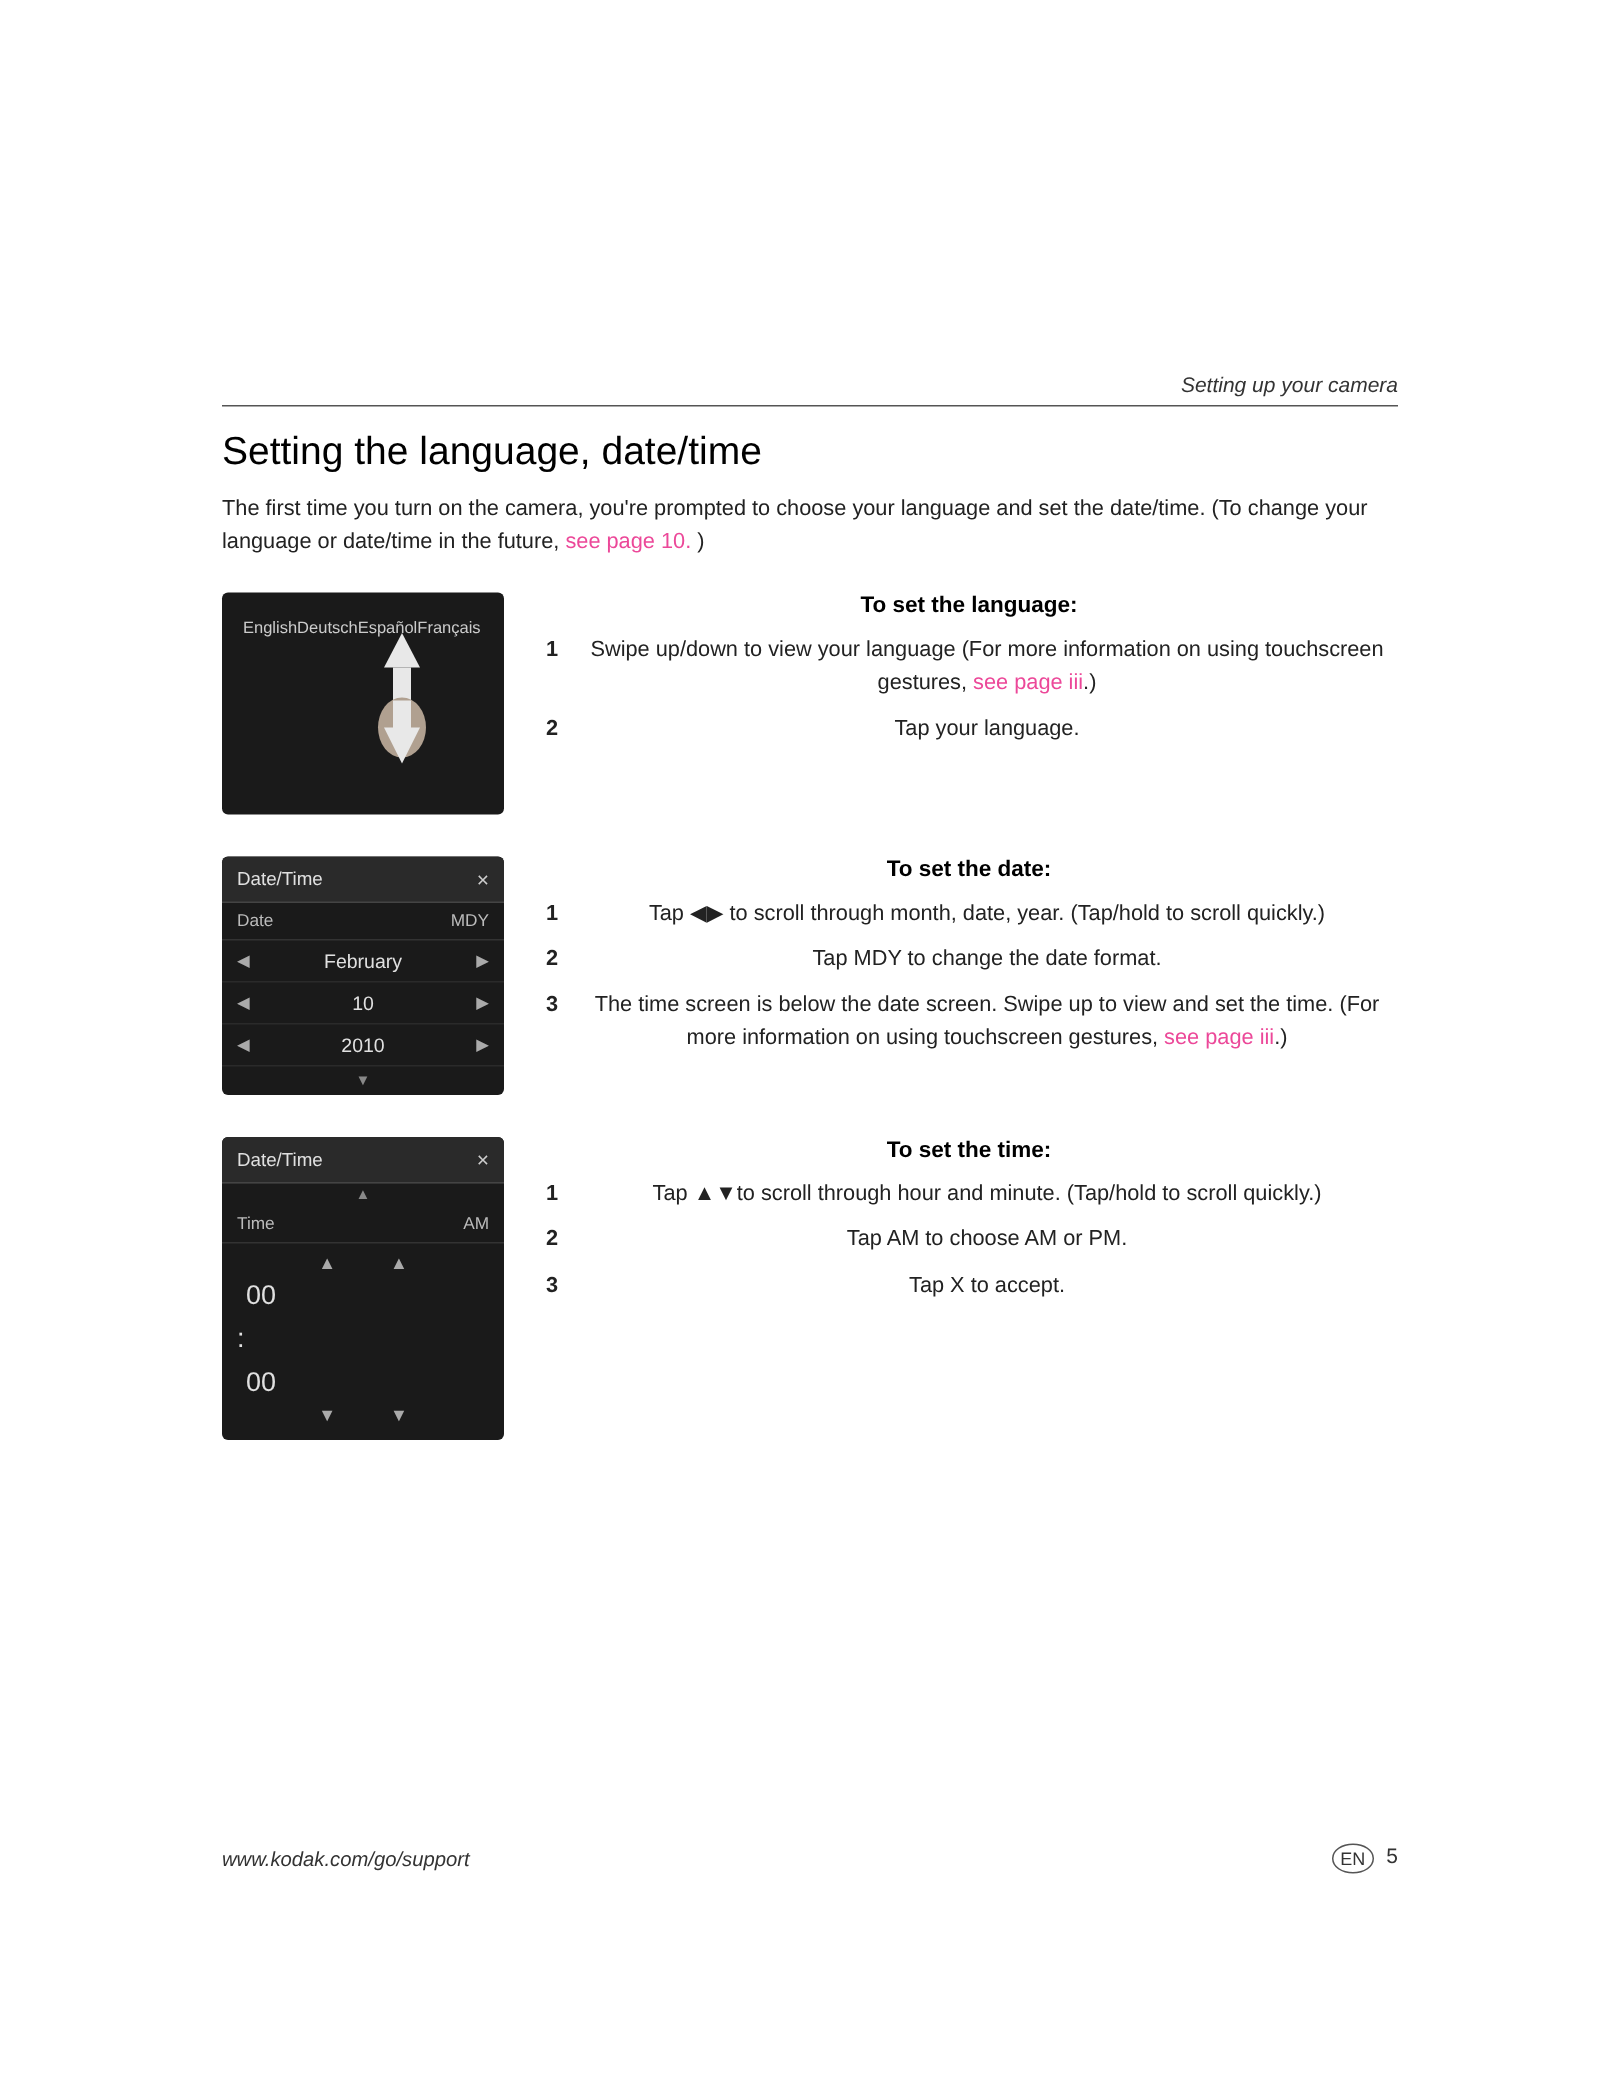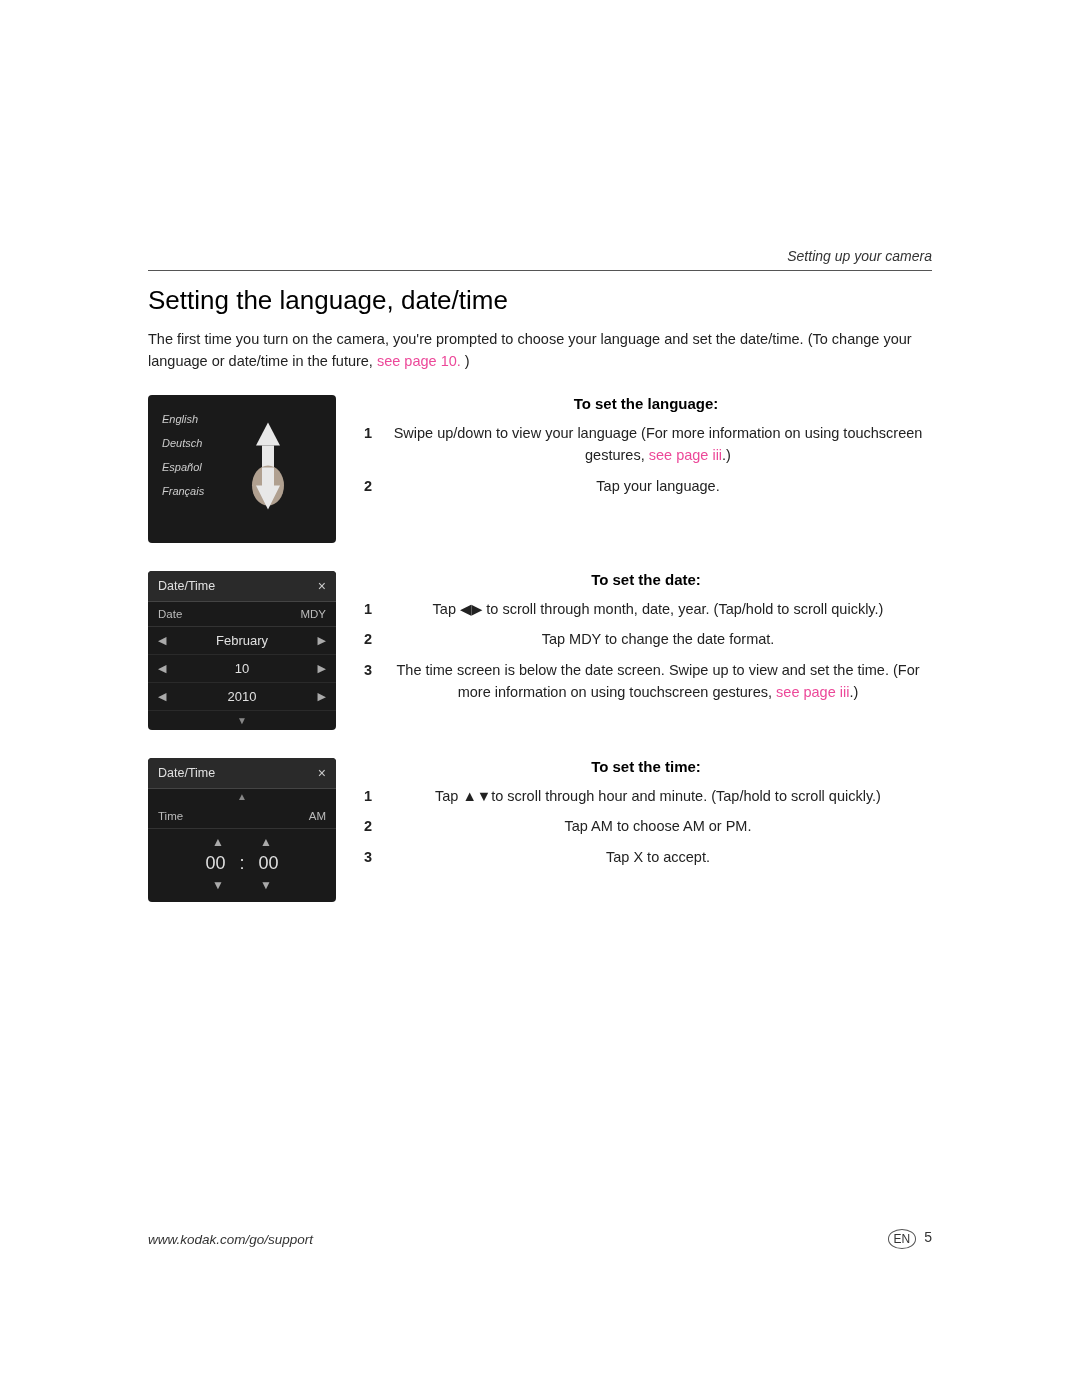--- a/index.html
+++ b/index.html
@@ -127,23 +127,22 @@
       display: flex;
       align-items: center;
       justify-content: center;
     }
 
     .lang-list {
       position: absolute;
       left: 14px;
       top: 18px;
       display: flex;
-      flex-direction: column;
-      gap: 12px;
-      font-style: italic;
+      flex-direction: row;
+      gap: 0;
     }
 
     .lang-item {
       font-size: 11px;
       color: #cccccc;
     }
 
     .hand-arrow {
       position: absolute;
       right: 38px;
@@ -249,20 +248,21 @@
       gap: 36px;
       margin-bottom: 4px;
     }
 
     .time-digits-row {
       display: flex;
       align-items: flex-start;
       justify-content: center;
       gap: 8px;
       margin: 4px 0;
+      flex-direction: column;
     }
 
     .time-digit {
       font-size: 18px;
       color: #e0e0e0;
       width: 32px;
       text-align: center;
     }
 
     .time-colon {

